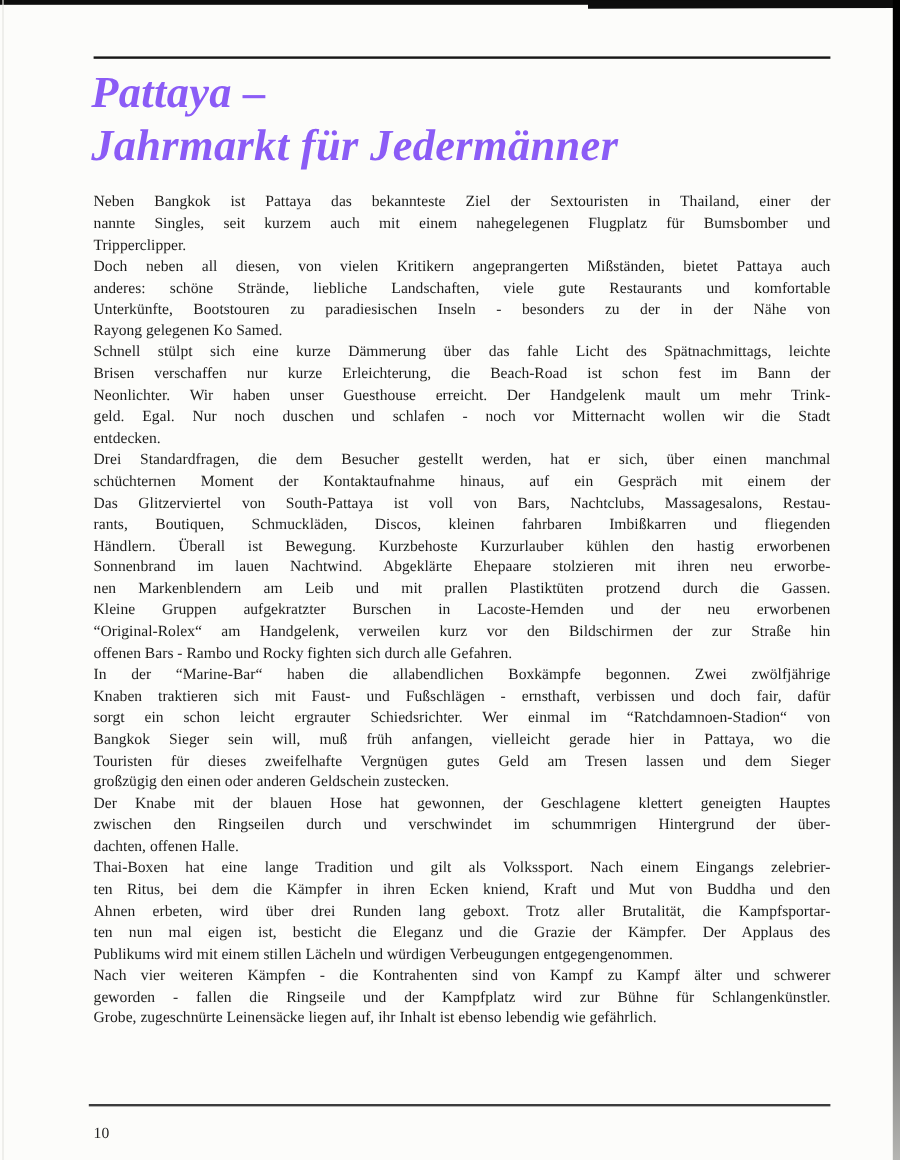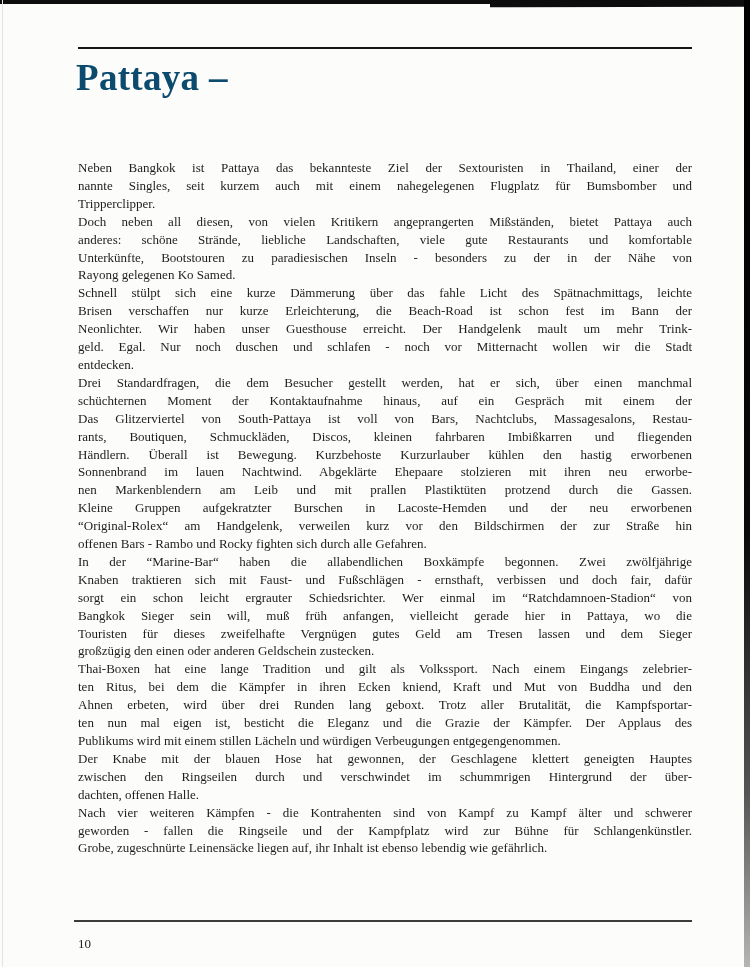--- a/index.html
+++ b/index.html
@@ -49,22 +49,23 @@
   .rule-top  { left: 78px; top: 47px;  width: 614px; }
   .rule-bottom { left: 74px; top: 920px; width: 618px; background: #3c3c3c; }
   
   .title {
     position: absolute;
     left: 76px; top: 56px;
     width: 620px;
     font-weight: bold;
     font-size: 37px;
     line-height: 44px;
-    color: #0c4a6e;
+    color: #8b5cf6;
     letter-spacing: 0.3px;
+    font-style: italic;
   }
   
   .article {
     position: absolute;
     left: 78px; top: 159px;
     width: 614px;
     font-size: 13px;
     line-height: 17.9px;
     color: #1d1d1d;
   }
@@ -90,20 +91,21 @@
 
 <div class="scan-edge-top"></div>
 <div class="scan-edge-top-right"></div>
 <div class="scan-edge-right"></div>
 <div class="scan-edge-left"></div>
 
 <div class="rule rule-top"></div>
 
 <h1 class="title" style="margin:0;">
   <span>Pattaya –</span><br>
+  <span>Jahrmarkt für Jedermänner</span>
 </h1>
 
 <div class="article">
     <div class="para">
       <div class="line">Neben Bangkok ist Pattaya das bekannteste Ziel der Sextouristen in Thailand, einer der</div>
       <div class="line">nannte Singles, seit kurzem auch mit einem nahegelegenen Flugplatz für Bumsbomber und</div>
       <div class="line final">Tripperclipper.</div>
     </div>
     <div class="para">
       <div class="line">Doch neben all diesen, von vielen Kritikern angeprangerten Mißständen, bietet Pattaya auch</div>
@@ -134,30 +136,30 @@
     </div>
     <div class="para">
       <div class="line">In der “Marine-Bar“ haben die allabendlichen Boxkämpfe begonnen. Zwei zwölfjährige</div>
       <div class="line">Knaben traktieren sich mit Faust- und Fußschlägen - ernsthaft, verbissen und doch fair, dafür</div>
       <div class="line">sorgt ein schon leicht ergrauter Schiedsrichter. Wer einmal im “Ratchdamnoen-Stadion“ von</div>
       <div class="line">Bangkok Sieger sein will, muß früh anfangen, vielleicht gerade hier in Pattaya, wo die</div>
       <div class="line">Touristen für dieses zweifelhafte Vergnügen gutes Geld am Tresen lassen und dem Sieger</div>
       <div class="line final">großzügig den einen oder anderen Geldschein zustecken.</div>
     </div>
     <div class="para">
+      <div class="line">Der Knabe mit der blauen Hose hat gewonnen, der Geschlagene klettert geneigten Hauptes</div>
+      <div class="line">zwischen den Ringseilen durch und verschwindet im schummrigen Hintergrund der über-</div>
+      <div class="line final">dachten, offenen Halle.</div>
+    </div>
+    <div class="para">
       <div class="line">Thai-Boxen hat eine lange Tradition und gilt als Volkssport. Nach einem Eingangs zelebrier-</div>
       <div class="line">ten Ritus, bei dem die Kämpfer in ihren Ecken kniend, Kraft und Mut von Buddha und den</div>
       <div class="line">Ahnen erbeten, wird über drei Runden lang geboxt. Trotz aller Brutalität, die Kampfsportar-</div>
       <div class="line">ten nun mal eigen ist, besticht die Eleganz und die Grazie der Kämpfer. Der Applaus des</div>
       <div class="line final">Publikums wird mit einem stillen Lächeln und würdigen Verbeugungen entgegengenommen.</div>
-    </div>
-    <div class="para">
-      <div class="line">Der Knabe mit der blauen Hose hat gewonnen, der Geschlagene klettert geneigten Hauptes</div>
-      <div class="line">zwischen den Ringseilen durch und verschwindet im schummrigen Hintergrund der über-</div>
-      <div class="line final">dachten, offenen Halle.</div>
     </div>
     <div class="para">
       <div class="line">Nach vier weiteren Kämpfen - die Kontrahenten sind von Kampf zu Kampf älter und schwerer</div>
       <div class="line">geworden - fallen die Ringseile und der Kampfplatz wird zur Bühne für Schlangenkünstler.</div>
       <div class="line final">Grobe, zugeschnürte Leinensäcke liegen auf, ihr Inhalt ist ebenso lebendig wie gefährlich.</div>
     </div>
   </div>
 
 <div class="rule rule-bottom"></div>
 

